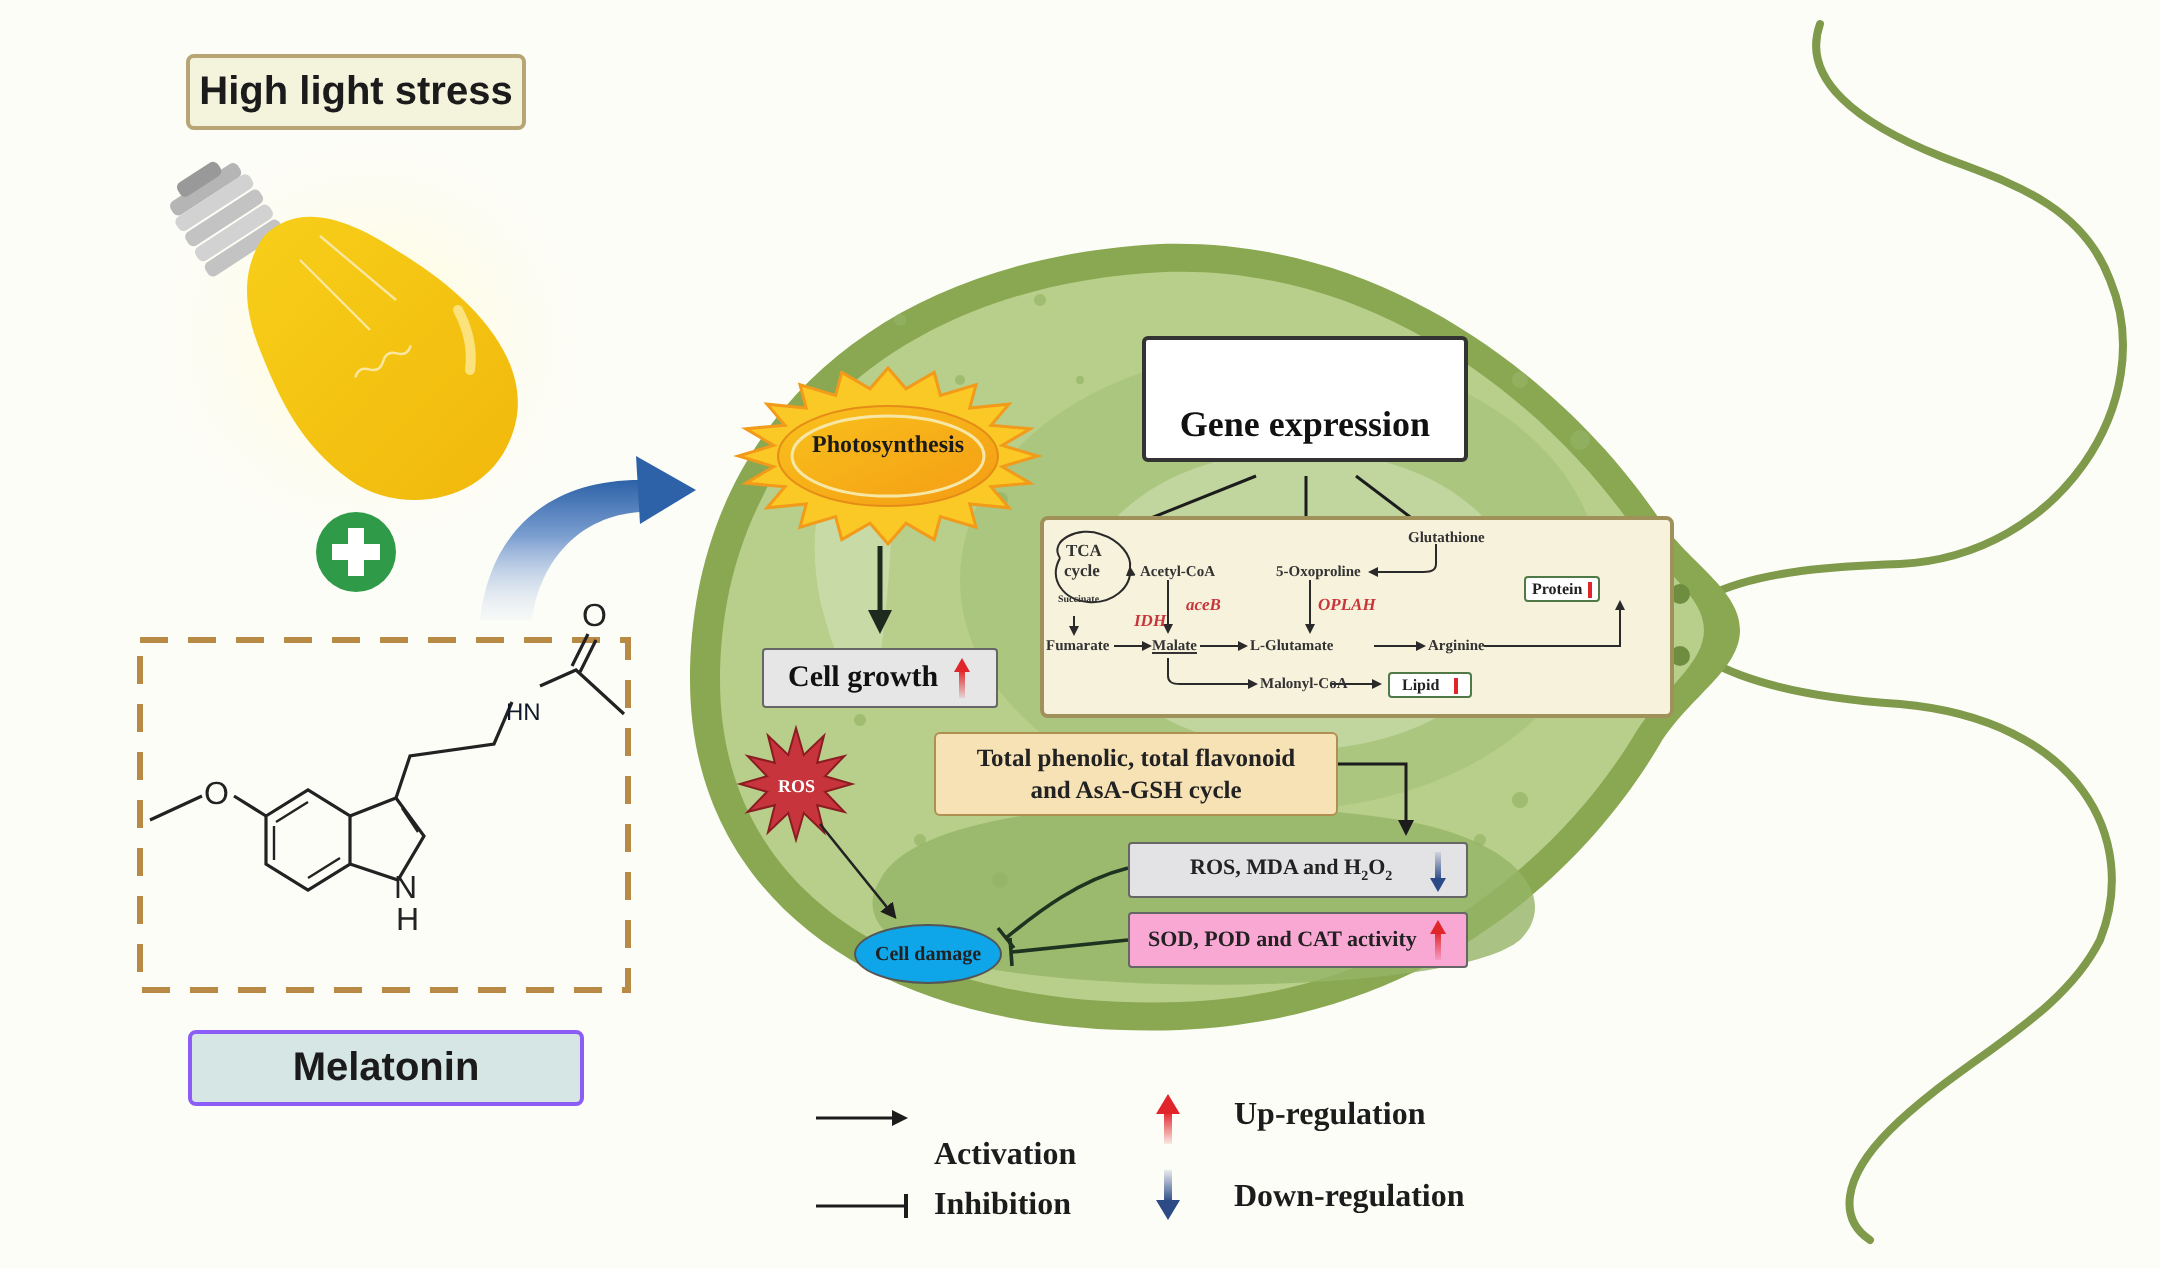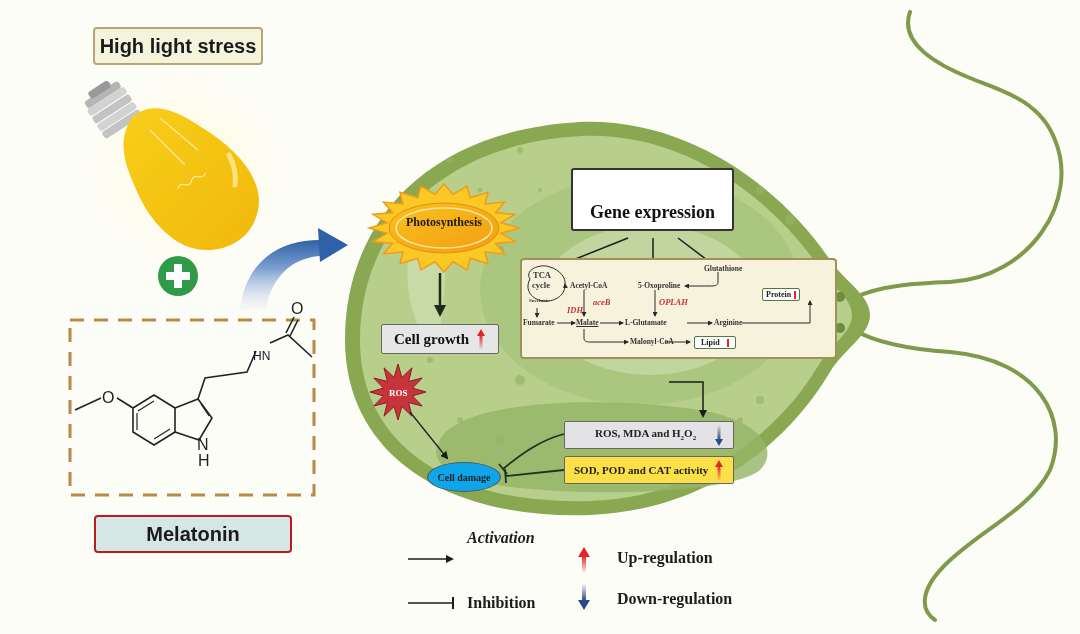--- a/index.html
+++ b/index.html
@@ -2,27 +2,27 @@
 <html><head>
 <meta charset="utf-8">
 <style>
   html, body { margin:0; padding:0; }
   body { width:1080px; height:634px; background:#fdfdf8; position:relative; overflow:hidden; font-family:"Liberation Serif", serif; }
   #stage { position:absolute; left:0; top:0; width:1080px; height:634px; }
   .abs { position:absolute; }
   .sans { font-family:"Liberation Sans", sans-serif; }
   .label-box { position:absolute; display:flex; align-items:center; justify-content:center; box-sizing:border-box; }
   .hls { left:93px; top:27px; width:170px; height:38px; background:#f4f3dc; border:2px solid #b8a576; border-radius:4px; font-family:"Liberation Sans", sans-serif; font-weight:bold; font-size:20px; color:#1b1b1b; }
-  .mel { left:94px; top:515px; width:198px; height:38px; background:#d5e6e4; border:2px solid #b91c1c; border-radius:4px; font-family:"Liberation Sans", sans-serif; font-weight:bold; font-size:20px; color:#1b1b1b; }
+  .mel { left:94px; top:515px; width:198px; height:38px; background:#d5e6e4; border:2px solid #8b5cf6; border-radius:4px; font-family:"Liberation Sans", sans-serif; font-weight:bold; font-size:20px; color:#1b1b1b; }
   .gene { left:571px; top:168px; width:163px; height:63px; background:#ffffff; border:2px solid #333; border-radius:3px; flex-direction:column; justify-content:flex-end; padding-bottom:6px; font-weight:bold; font-size:18px; color:#111; }
   .cellgrowth { left:381px; top:324px; width:118px; height:30px; background:#e6e6e6; border:1.5px solid #666; border-radius:2px; font-weight:bold; font-size:15px; color:#111; justify-content:flex-start; padding-left:12px; }
   .pathway { left:520px; top:258px; width:313px; height:97px; background:#f7f2dc; border:2px solid #a0915a; border-radius:4px; }
   .phen { left:467px; top:366px; width:202px; height:42px; background:#f7e2b5; border:1.5px solid #b08f53; border-radius:3px; flex-direction:column; font-weight:bold; font-size:12.5px; color:#222; line-height:16px; text-align:center; }
   .rosbox { left:564px; top:421px; width:170px; height:28px; background:#e3e3e6; border:1.5px solid #666; border-radius:2px; font-weight:bold; font-size:11px; color:#222; justify-content:flex-start; padding-left:30px; }
-  .sodbox { left:564px; top:456px; width:170px; height:28px; background:#fde047; border:1.5px solid #666; border-radius:2px; font-weight:bold; font-size:11px; color:#222; justify-content:flex-start; padding-left:9px; }
+  .sodbox { left:564px; top:456px; width:170px; height:28px; background:#f9a8d4; border:1.5px solid #666; border-radius:2px; font-weight:bold; font-size:11px; color:#222; justify-content:flex-start; padding-left:9px; }
   .celldmg { left:427px; top:462px; width:74px; height:30px; background:#0ea5e9; border:1.5px solid #555; border-radius:50%; font-weight:bold; font-size:10px; color:#222; }
   .pw-text { position:absolute; font-family:"Liberation Serif", serif; font-weight:bold; font-size:7.5px; color:#333; white-space:nowrap; }
   .pw-gene { position:absolute; font-family:"Liberation Serif", serif; font-weight:bold; font-style:italic; font-size:8.5px; color:#c8353a; white-space:nowrap; }
   .pw-small { font-size:5px; }
   .pw-tag { position:absolute; background:#fff; border:1px solid #4f7a48; border-radius:2px; font-weight:bold; font-size:8px; color:#222; padding:0 3px; display:flex; align-items:center; gap:3px; height:11px; }
   .leg-text { position:absolute; font-family:"Liberation Serif", serif; font-weight:bold; font-size:16px; color:#1c1c1c; white-space:nowrap; }
 </style>
 </head>
 <body>
 
@@ -299,20 +299,24 @@
   <span>Protein</span>
   <span style="display:inline-block;width:2px;height:8px;background:#e0262b"></span>
 </div>
 <div class="pw-tag" style="left:694px;top:336px;padding:0 6px;align-items:center;">
   <span>Lipid</span>
   <span style="display:inline-block;width:2px;height:8px;background:#e0262b;margin-left:4px"></span>
 </div>
 
 <span class="abs" style="left:389px;top:388px;font-weight:bold;font-size:9px;color:#fff;">ROS</span>
 
+<div class="label-box phen">
+  <span>Total phenolic,  total flavonoid</span>
+  <span>and  AsA-GSH cycle</span>
+</div>
 
 <div class="label-box rosbox">
   <span><span>ROS, MDA and H</span><sub style="font-size:7px">2</sub><span>O</span><sub style="font-size:7px">2</sub></span>
   <svg width="8" height="20" style="position:absolute;right:10px;top:4px">
     <rect x="2.5" y="0" width="3" height="14" fill="url(#downGrad)"></rect>
     <path d="M0,13 L4,20 L8,13 Z" fill="#2b4a86"></path>
   </svg>
 </div>
 
 <div class="label-box sodbox">
@@ -321,19 +325,19 @@
     <rect x="2.5" y="6" width="3" height="14" fill="url(#upGrad)"></rect>
     <path d="M0,7 L4,0 L8,7 Z" fill="#e0262b"></path>
   </svg>
 </div>
 
 <div class="label-box celldmg">
   <span>Cell damage</span>
 </div>
 
 <div>
-  <span class="leg-text" style="left:467px;top:529px;font-style:italic;">Activation</span>
+  <span class="leg-text" style="left:467px;top:569px;">Activation</span>
   <span class="leg-text" style="left:467px;top:594px;">Inhibition</span>
   <span class="leg-text" style="left:617px;top:549px;">Up-regulation</span>
   <span class="leg-text" style="left:617px;top:590px;">Down-regulation</span>
 </div>
 
 </div>
 
 </body></html>

